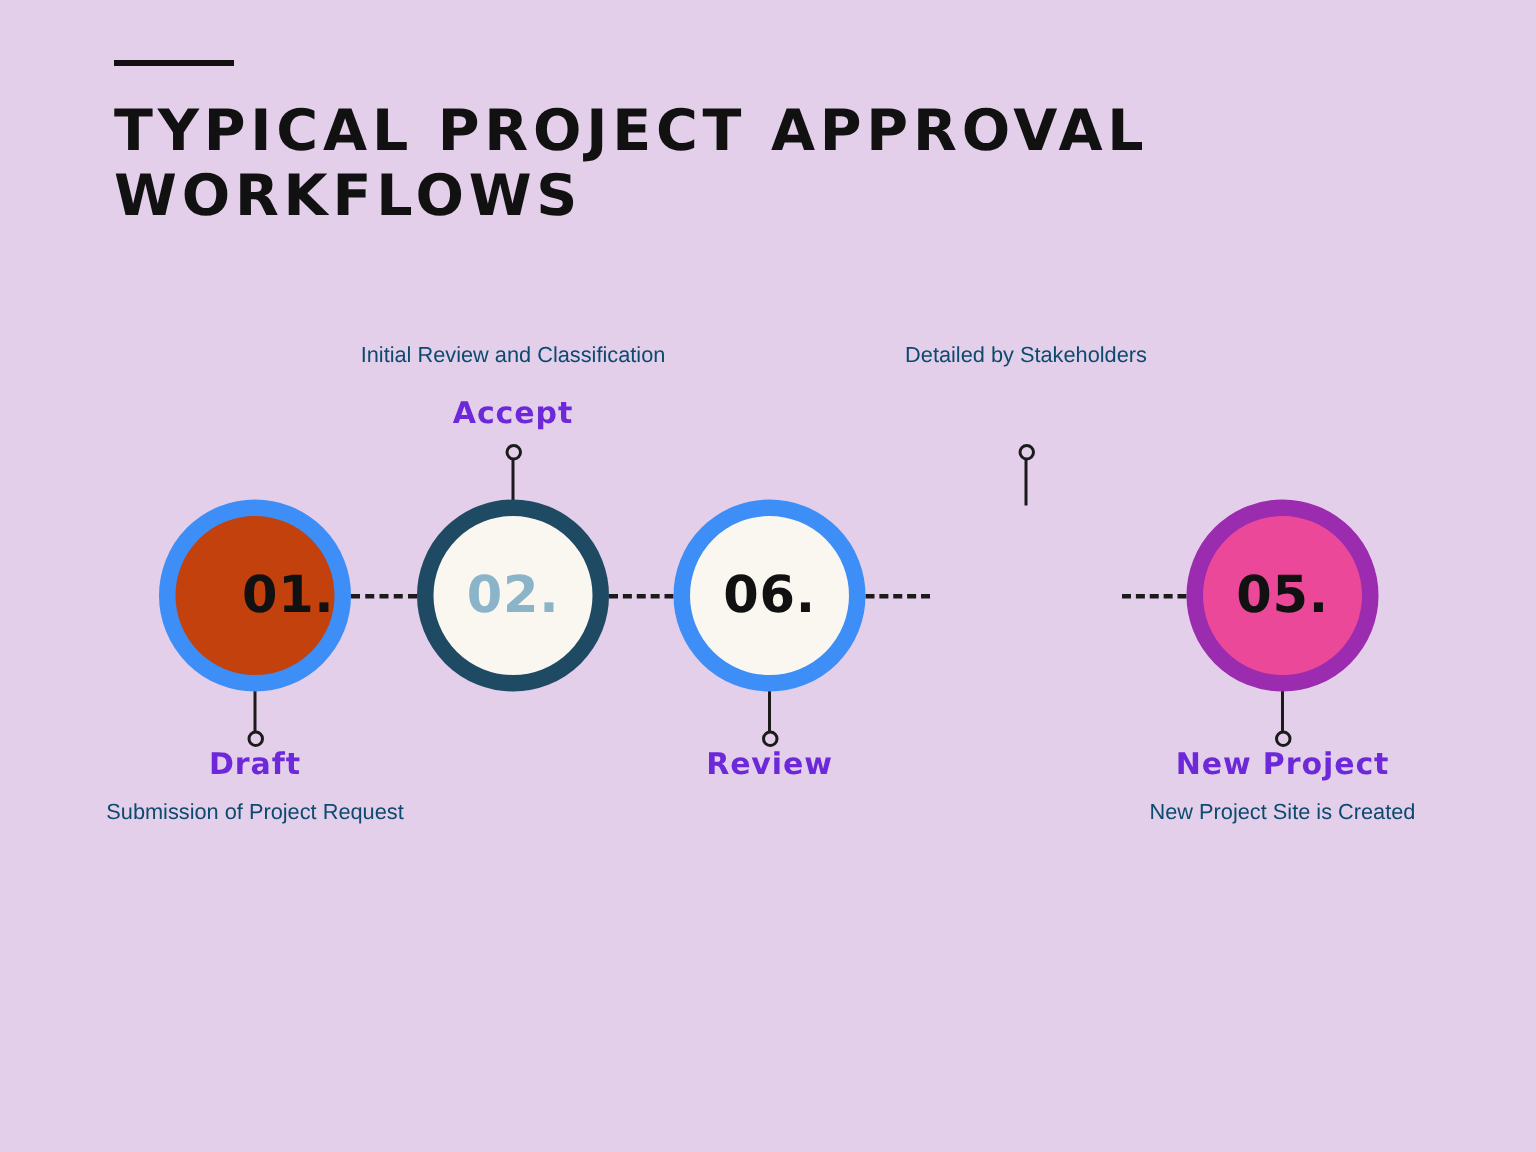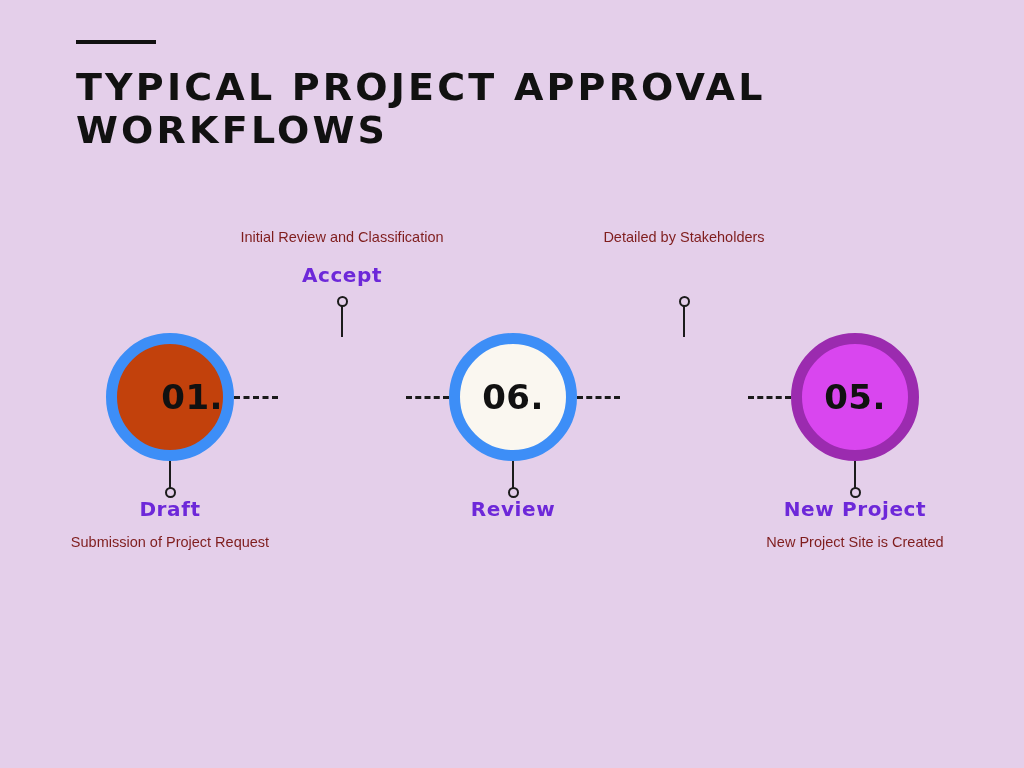--- a/index.html
+++ b/index.html
@@ -117,21 +117,21 @@
     font-size: 20px;
     font-weight: 700;
     letter-spacing: 0.6px;
     color: #6d28d9;
     line-height: 1.2;
   }
   .label-desc {
     font-family: "Liberation Sans", sans-serif;
     font-size: 14.5px;
     font-weight: 400;
-    color: #7f1d1d;
+    color: #0c4a6e;
     line-height: 1.3;
   }
   .label-group.above .label-desc { margin-bottom: 16px; }
   .label-group.below .label-desc { margin-top: 12px; }
 </style>
 </head>
 <body>
 
 <div id="header-block">
   <div id="title-rule"></div>
@@ -148,20 +148,25 @@
       <div class="node" style="border: 11px solid rgb(61, 142, 247); background: #c2410c; justify-content: flex-end;">
         <span class="node-number" style="color: rgb(17, 17, 17);">01.</span>
       </div>
     </div>
     <div class="stem" style="left: 169px; background: rgb(27, 27, 27); height: 37px; top: 457px;"></div>
     <div class="stem-dot" style="left: 164.5px; border-color: rgb(27, 27, 27); background: rgb(228, 207, 234); top: 487px;"></div>
     <div class="label-group below" style="left: -40px; top: 497px;">
       <div class="label-name">Draft</div>
       <div class="label-desc">Submission of Project Request</div>
     </div>
+    <div class="step" style="left: 278px;">
+      <div class="node" style="border: 11px solid rgb(31, 74, 99); background: rgb(250, 247, 240);">
+        <span class="node-number" style="color: rgb(140, 180, 200);">02.</span>
+      </div>
+    </div>
     <div class="stem" style="left: 341px; background: rgb(27, 27, 27); height: 37px; top: 300px;"></div>
     <div class="stem-dot" style="left: 336.5px; border-color: rgb(27, 27, 27); background: rgb(228, 207, 234); top: 296px;"></div>
     <div class="label-group above" style="left: 132px; top: 228px;">
       <div class="label-desc">Initial Review and Classification</div>
       <div class="label-name">Accept</div>
     </div>
     <div class="step" style="left: 449px;">
       <div class="node" style="border: 11px solid rgb(61, 142, 247); background: rgb(250, 247, 240);">
         <span class="node-number" style="color: rgb(17, 17, 17);">06.</span>
       </div>
@@ -170,21 +175,21 @@
     <div class="stem-dot" style="left: 507.5px; border-color: rgb(27, 27, 27); background: rgb(228, 207, 234); top: 487px;"></div>
     <div class="label-group below" style="left: 303px; top: 497px;">
       <div class="label-name">Review</div>
     </div>
     <div class="stem" style="left: 683px; background: rgb(27, 27, 27); height: 37px; top: 300px;"></div>
     <div class="stem-dot" style="left: 678.5px; border-color: rgb(27, 27, 27); background: rgb(228, 207, 234); top: 296px;"></div>
     <div class="label-group above" style="left: 474px; top: 228px;">
       <div class="label-desc">Detailed by Stakeholders</div>
     </div>
     <div class="step" style="left: 791px;">
-      <div class="node" style="border: 11px solid rgb(155, 43, 175); background: #d946ef;">
+      <div class="node" style="border: 11px solid rgb(155, 43, 175); background: #ec4899;">
         <span class="node-number" style="color: rgb(17, 17, 17);">05.</span>
       </div>
     </div>
     <div class="stem" style="left: 854px; background: rgb(27, 27, 27); height: 37px; top: 457px;"></div>
     <div class="stem-dot" style="left: 849.5px; border-color: rgb(27, 27, 27); background: rgb(228, 207, 234); top: 487px;"></div>
     <div class="label-group below" style="left: 645px; top: 497px;">
       <div class="label-name">New Project</div>
       <div class="label-desc">New Project Site is Created</div>
     </div>
   </div>

